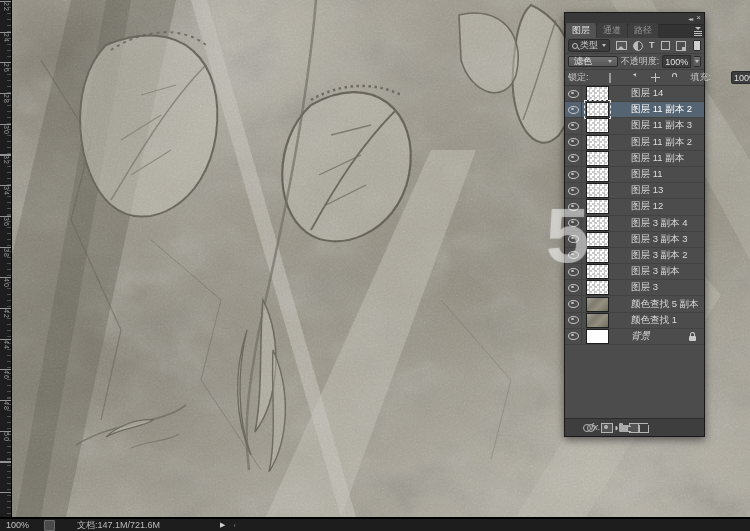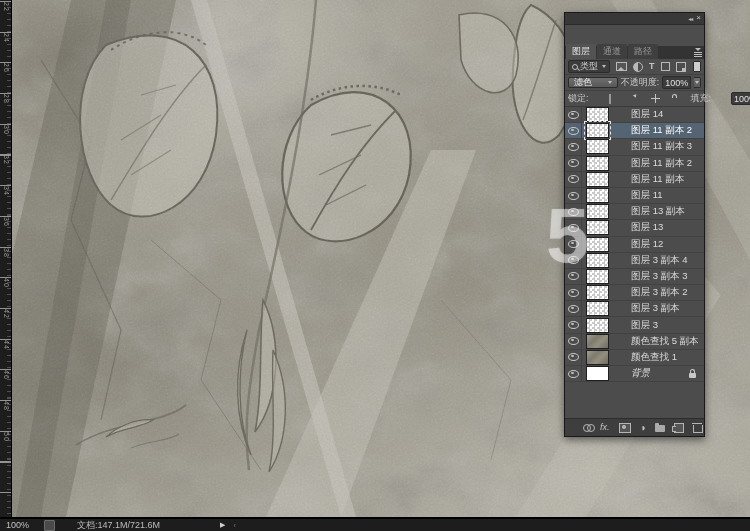--- a/index.html
+++ b/index.html
@@ -47,21 +47,21 @@
 
   
   .panel{position:absolute;left:564px;top:12px;width:141px;height:425px;z-index:20;
     background:#4d4d4d;border:1px solid #191919;box-shadow:0 3px 8px rgba(0,0,0,.5);
     box-sizing:border-box;display:flex;flex-direction:column;color:#d6d6d6;}
   .panel-titlebar{height:11px;background:#383838;border-bottom:1px solid #2a2a2a;
     display:flex;align-items:center;justify-content:flex-end;gap:4px;padding:0 3px;}
   .collapse-icon{color:#b5b5b5;font-size:6px;letter-spacing:-1px;line-height:1;}
   .close-icon{color:#c5c5c5;font-size:8px;line-height:1;margin-top:-1px;}
 
-  .tabs-row{height:13px;background:#333;display:flex;align-items:flex-end;padding-left:1px;position:relative;margin-top:21px;}
+  .tabs-row{height:13px;background:#333;display:flex;align-items:flex-end;padding-left:1px;position:relative;}
   .tab{font-size:9px;padding:1px 6px 1px;margin-right:1px;border-radius:2px 2px 0 0;}
   .tab.active{background:#535353;color:#e3e3e3;}
   .tab.inactive{background:#3f3f3f;color:#979797;}
   .panel-menu{position:absolute;right:2px;top:2px;display:flex;flex-direction:column;align-items:center;}
   .menu-caret{width:0;height:0;border-left:3px solid transparent;border-right:3px solid transparent;border-top:3px solid #bdbdbd;margin-bottom:1px;}
   .menu-lines{width:8px;height:5px;background:repeating-linear-gradient(to bottom,#bdbdbd 0 1px,transparent 1px 2px);}
 
   .filter-row{height:15px;display:flex;align-items:center;gap:4px;padding:0 3px;background:#4d4d4d;border-bottom:1px solid #404040;}
   .search-select{height:11px;background:#3c3c3c;border:1px solid #2b2b2b;border-radius:2px;
     display:flex;align-items:center;gap:2px;padding:0 3px;font-size:9px;color:#cfcfcf;}
@@ -114,21 +114,21 @@
   .layer-row.selected .thumb{outline:1px dashed #e8e8e8;outline-offset:1px;}
   .chain-icon{color:#c6c6c6;font-size:8px;transform:rotate(90deg);margin:0 0 0 2px;line-height:1;}
   .mask-thumb{width:21px;height:13px;margin-left:2px;border:1px solid #1f1f1f;flex:0 0 21px;
     background:linear-gradient(100deg,#4a4a4a 0 10%,#e8e8e8 16%,#fff 30%);}
   .layer-name{font-size:9.5px;color:#dcdcdc;margin-left:22px;white-space:nowrap;overflow:hidden;}
   .layer-row.selected .layer-name{color:#fff;}
   .layer-row.italic .layer-name{font-style:italic;}
   .row-lock{margin-left:auto;margin-right:8px;}
 
   
-  .panel-bottom{height:17px;background:#3e3e3e;border-top:1px solid #2c2c2c;display:flex;align-items:center;gap:9px;padding:0 0 0 18px;}
+  .panel-bottom{height:17px;background:#3e3e3e;border-top:1px solid #2c2c2c;display:flex;align-items:center;padding:0 0 0 18px;}
   .bi{display:inline-flex;align-items:center;justify-content:center;}
   .bi-link{width:6px;height:6px;border:1px solid #b5b5b5;border-radius:50%;position:relative;}
   .bi-link::after{content:'';position:absolute;left:3px;top:-1px;width:6px;height:6px;border:1px solid #b5b5b5;border-radius:50%;}
   .bi-fx{color:#c4c4c4;font-size:9px;font-style:italic;line-height:1;}
   .bi-mask{width:10px;height:8px;border:1px solid #b5b5b5;background:#555;position:relative;}
   .bi-mask::after{content:'';position:absolute;left:2.5px;top:1.5px;width:4px;height:4px;border-radius:50%;background:#b5b5b5;}
   .bi-adjust{color:#c4c4c4;font-size:10px;line-height:1;}
   .bi-folder{width:10px;height:7px;background:#aaa;border-radius:0 1px 1px 1px;position:relative;margin-top:2px;}
   .bi-folder::before{content:'';position:absolute;left:0;top:-2px;width:4px;height:2px;background:#aaa;border-radius:1px 1px 0 0;}
   .bi-new{width:8px;height:8px;border:1px solid #b5b5b5;background:#555;position:relative;}
@@ -337,29 +337,20 @@
 
           <span class="layer-name">图层 11</span>
 
         </div>
         <div class="layer-row">
           <span class="eye-cell">
             <span class="eye-icon"></span>
           </span>
           <span class="thumb checker"></span>
 
-          <span class="layer-name">图层 13 副本</span>
-
-        </div>
-        <div class="layer-row">
-          <span class="eye-cell">
-            <span class="eye-icon"></span>
-          </span>
-          <span class="thumb checker"></span>
-
           <span class="layer-name">图层 13</span>
 
         </div>
         <div class="layer-row">
           <span class="eye-cell">
             <span class="eye-icon"></span>
           </span>
           <span class="thumb checker"></span>
 
           <span class="layer-name">图层 12</span>

